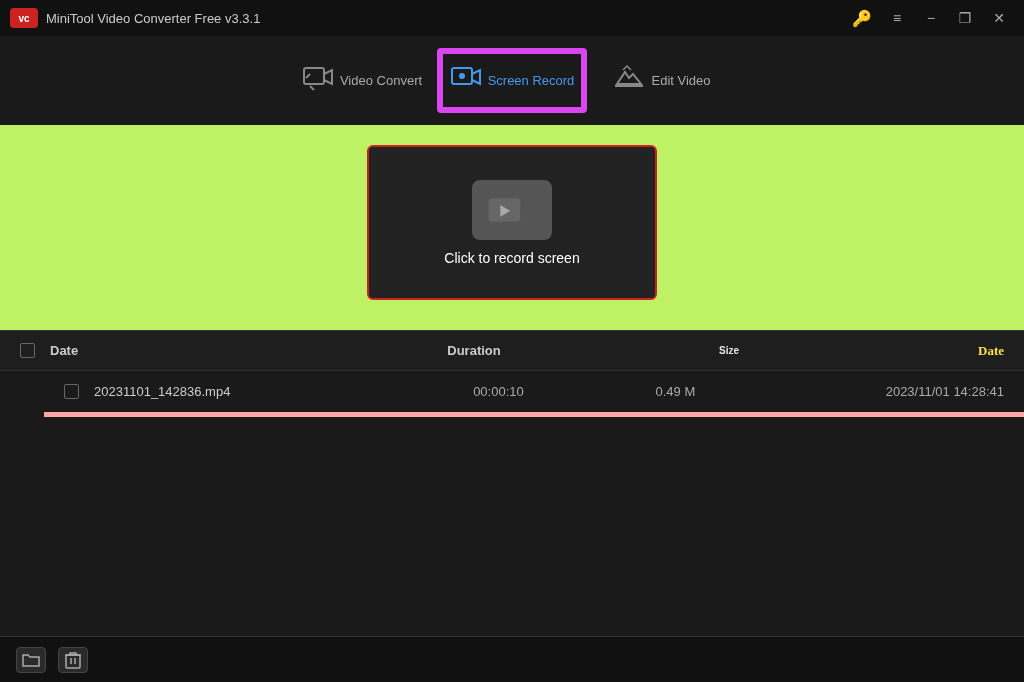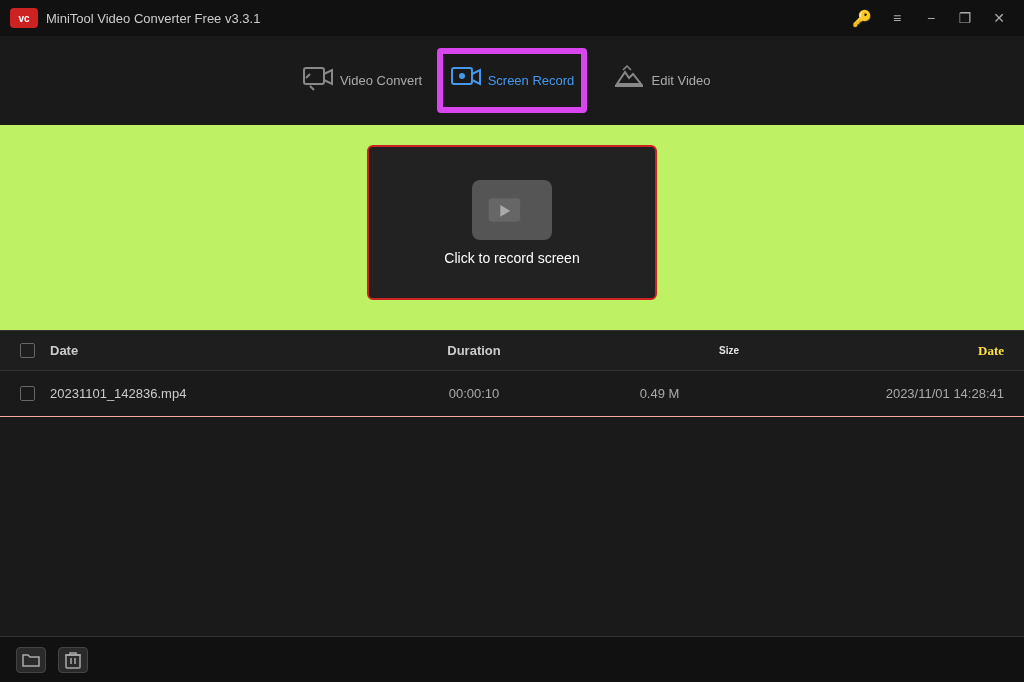--- a/index.html
+++ b/index.html
@@ -194,21 +194,22 @@
       font-weight: 600;
       text-align: right;
       font-family: Liberation Serif, serif;
     }
 
     .table-row {
       display: flex;
       align-items: center;
       height: 46px;
       padding: 0 20px;
-      border-bottom: 1px solid #fca5a5;
+      border-bottom: 5px solid #fca5a5;
+      margin-left: 44px;
     }
     .table-row .td-check {
       width: 30px;
     }
     .table-row .td-video {
       flex: 3;
       font-size: 13px;
       color: #cccccc;
     }
     .table-row .td-duration {

